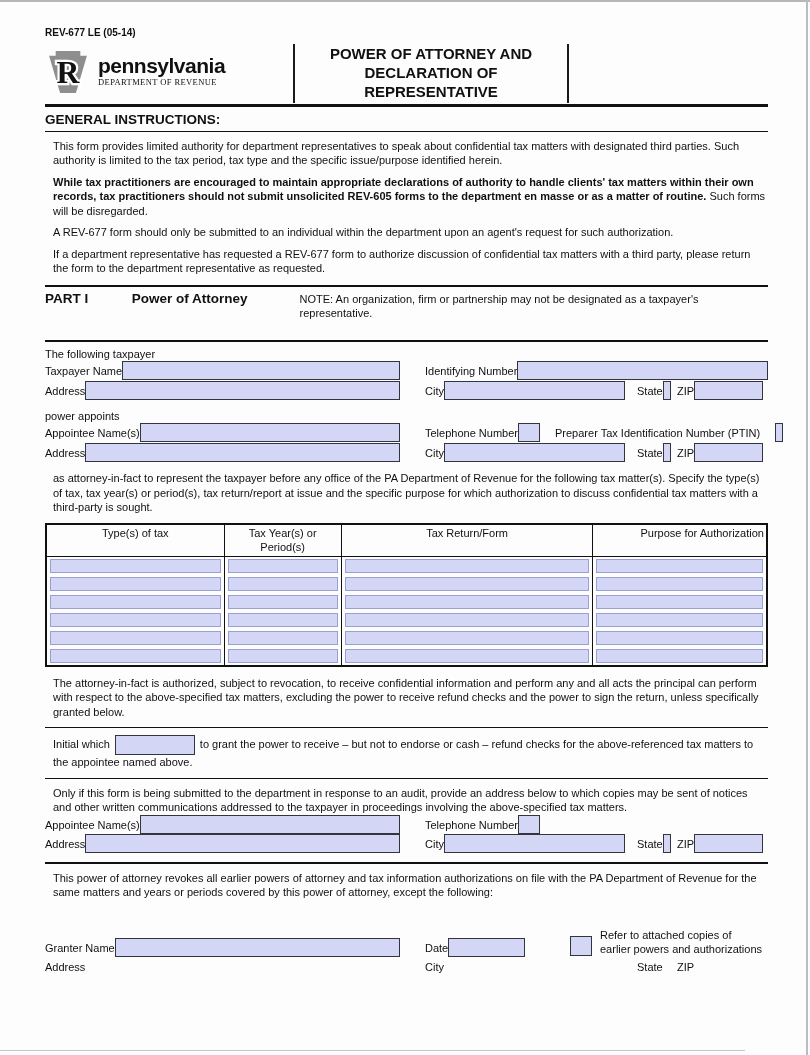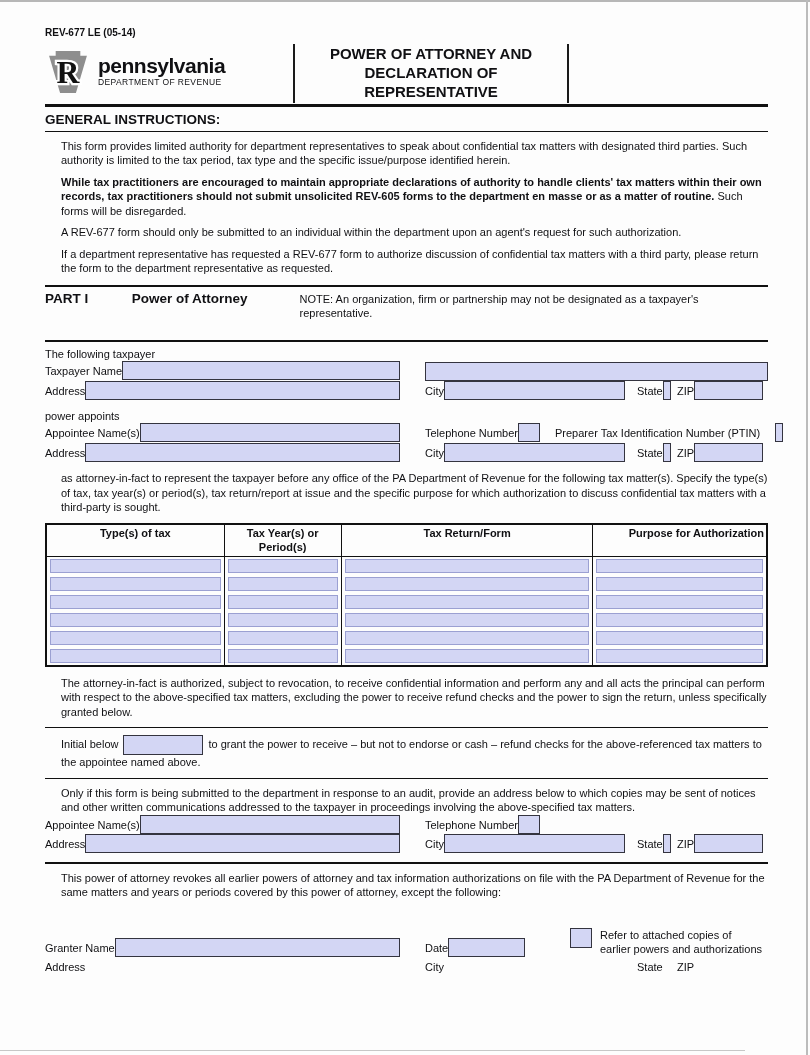--- a/index.html
+++ b/index.html
@@ -12,32 +12,32 @@
   .edge-right{position:absolute;top:0;right:2px;width:2px;height:1055px;background:#bcbcbc;}
   .edge-bottom{position:absolute;bottom:4px;left:0;width:745px;height:1px;background:#c7c7c7;}
   .page{position:absolute;left:45px;top:0;width:723px;}
 
   
   .hdr{position:relative;height:104px;}
   .form-no{position:absolute;top:26px;left:0;font-weight:bold;font-size:10px;}
   .logo{position:absolute;top:50px;left:0;display:flex;align-items:center;gap:7px;}
   .logo svg{display:block;}
   .brand{font-weight:bold;font-size:21px;letter-spacing:-0.5px;line-height:1;}
-  .brand-sub{font-size:8.5px;letter-spacing:0.4px;margin-top:1px;}
+  .brand-sub{font-size:8.5px;letter-spacing:0.4px;margin-top:1px;font-family:Liberation Serif, serif;}
   .hdr-title{
     position:absolute;left:248px;top:44px;bottom:1px;width:272px;
     border-left:2px solid #1a1a1a;border-right:2px solid #1a1a1a;
     display:flex;flex-direction:column;justify-content:center;align-items:center;
     font-weight:bold;font-size:15px;line-height:1.25;text-align:center;
   }
   .thick-rule{border-top:3.5px solid #111;margin-bottom:4px;}
 
   
   .gi-head{font-weight:bold;font-size:13.5px;padding-bottom:2px;border-bottom:1.5px solid #111;margin-top:4px;}
-  p.body{margin:7px 0 0 16px;}
+  p.body{margin:7px 0 0 8px;}
   p.body b{font-weight:bold;}
 
   
   .part-bar{
     margin-top:9px;border-top:2.5px solid #111;border-bottom:2.5px solid #111;
     padding:3px 0 19px 0;display:flex;align-items:baseline;
   }
   .part-label{font-weight:bold;font-size:13.5px;width:88px;}
   .part-title{font-weight:bold;font-size:13.5px;width:170px;}
   .part-note{font-size:11px;}
@@ -54,37 +54,37 @@
   }
   .w355{width:355px;} .w338{flex:1;} .w200{width:200px;} .w115{width:115px;}
   .w208{width:208px;gap:15px;} .w100{width:100px;margin-top:38px;} .w86{width:86px;} .w26{width:26px;}
   .g25{width:25px;flex:0 0 25px;} .g12{width:12px;flex:0 0 12px;}
   .g14{width:14px;flex:0 0 14px;} .g15{width:15px;flex:0 0 15px;}
   .g45{width:45px;flex:0 0 45px;}
 
   
   .mtable{margin-top:8px;border:2px solid #111;}
   .mrow{display:flex;}
-  .mhead .mcell{font-weight:bold;text-align:center;padding:1px 2px;border-bottom:1px solid #111;}
+  .mhead .mcell{font-weight:normal;text-align:center;padding:1px 2px;border-bottom:1px solid #111;}
   .mcell{box-sizing:border-box;border-right:1px solid #111;}
   .mcell:last-child{border-right:none;text-align:right;}
   .c1{width:24.7%;} .c2{width:16.3%;} .c3{width:35%;} .c4{width:24%;}
   .mbody .mcell{padding:2px 3px;}
   .mfill{height:12px;background:#d3d6f4;border:1px solid #9ba0d2;}
 
   .hr1{border:none;border-top:1.5px solid #111;margin:8px 0 0 0;}
   .initial-line{margin-top:7px;}
   .initial-field{
     display:inline-block;vertical-align:middle;width:78px;height:18px;
     background:#d3d6f4;border:1px solid #34343f;margin:0 5px;
   }
   .hr2{border:none;border-top:2px solid #111;margin:8px 0 0 0;}
 
   
-  .chk-group{display:flex;align-items:flex-start;gap:8px;padding-bottom:1px;}
+  .chk-group{display:flex;align-items:flex-end;gap:8px;padding-bottom:1px;}
   .chk-box{width:22px;height:20px;background:#d3d6f4;border:1px solid #34343f;box-sizing:border-box;}
   .chk-text{line-height:1.3;}
 </style>
 </head>
 <body>
 
 <div class="edge-top"></div>
 <div class="edge-right"></div>
 <div class="edge-bottom"></div>
 
@@ -126,20 +126,21 @@
   </div>
 
   <p class="intro">The following taxpayer</p>
   <div class="frow">
     <div class="fg w355">
       <div class="flabel">Taxpayer Name</div>
       <input class="field" style="">
     </div>
     <div class="g25"></div>
     <div class="fg w338">
+      <div class="flabel">Identifying Number</div>
       <input class="field" style="">
     </div>
   </div>
   <div class="frow">
     <div class="fg w355">
       <div class="flabel">Address</div>
       <input class="field" style="">
     </div>
     <div class="g25"></div>
     <div class="fg w200">
@@ -290,21 +291,21 @@
         <div class="mcell c4">
             <div class="mfill"></div>
           </div>
       </div>
       </div>
   </div>
 
   <p class="body" style="margin-top:9px;">The attorney-in-fact is authorized, subject to revocation, to receive confidential information and perform any and all acts the principal can perform with respect to the above-specified tax matters, excluding the power to receive refund checks and the power to sign the return, unless specifically granted below.</p>
   <hr class="hr1">
   <p class="body initial-line">
-    <span>Initial below</span><span class="initial-field"></span><span>to grant the power to receive – but not to endorse or cash – refund checks for the above-referenced tax matters to the appointee named above.</span>
+    <span>Initial which</span><span class="initial-field"></span><span>to grant the power to receive – but not to endorse or cash – refund checks for the above-referenced tax matters to the appointee named above.</span>
   </p>
   <hr class="hr1">
 
   <p class="body">Only if this form is being submitted to the department in response to an audit, provide an address below to which copies may be sent of notices and other written communications addressed to the taxpayer in proceedings involving the above-specified tax matters.</p>
   <div class="frow">
     <div class="fg w355">
       <div class="flabel">Appointee Name(s)</div>
       <input class="field" style="">
     </div>
     <div class="g25"></div>

